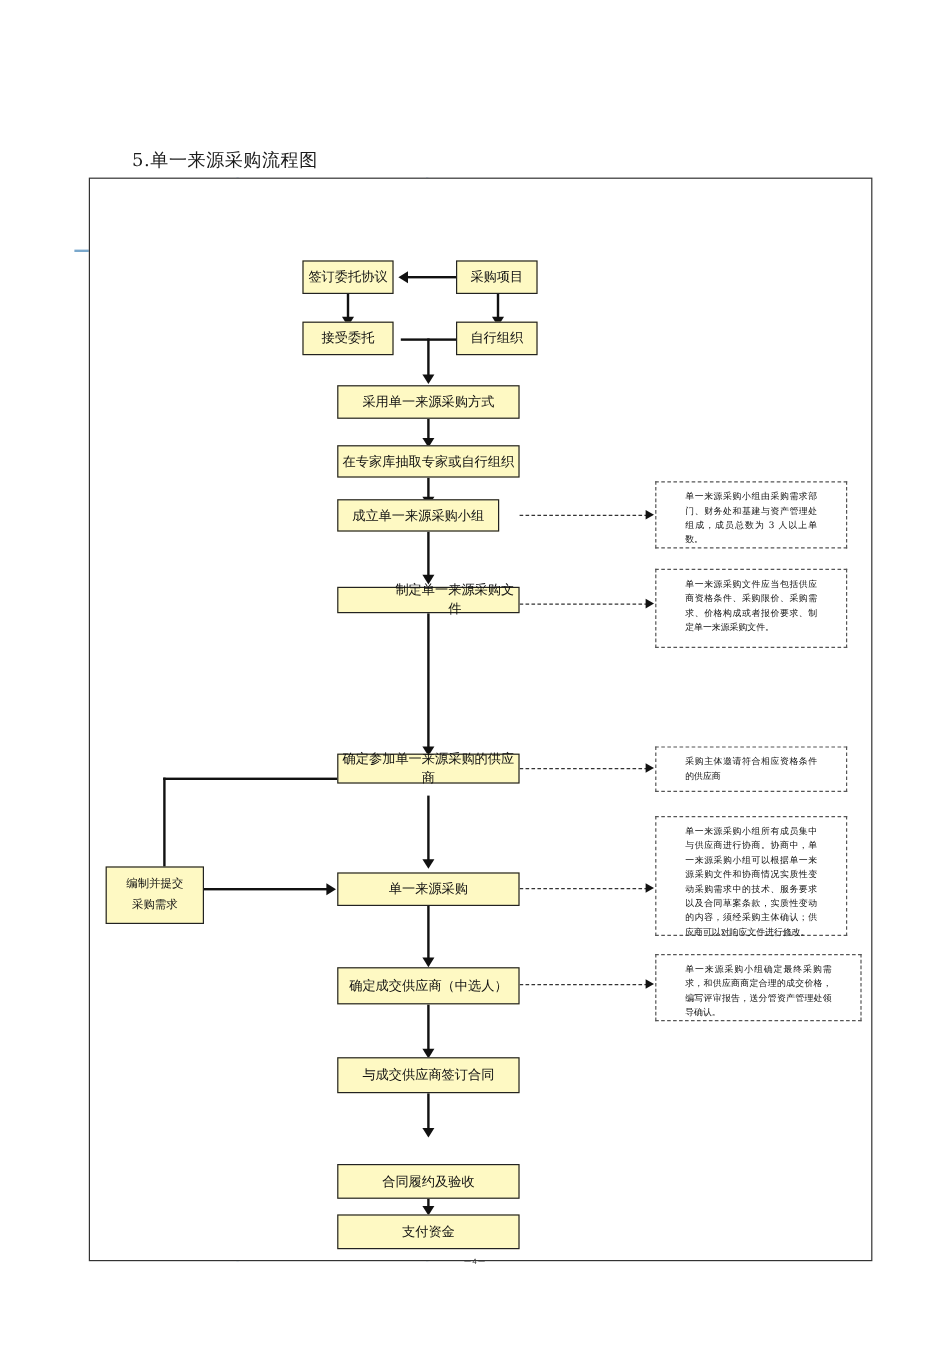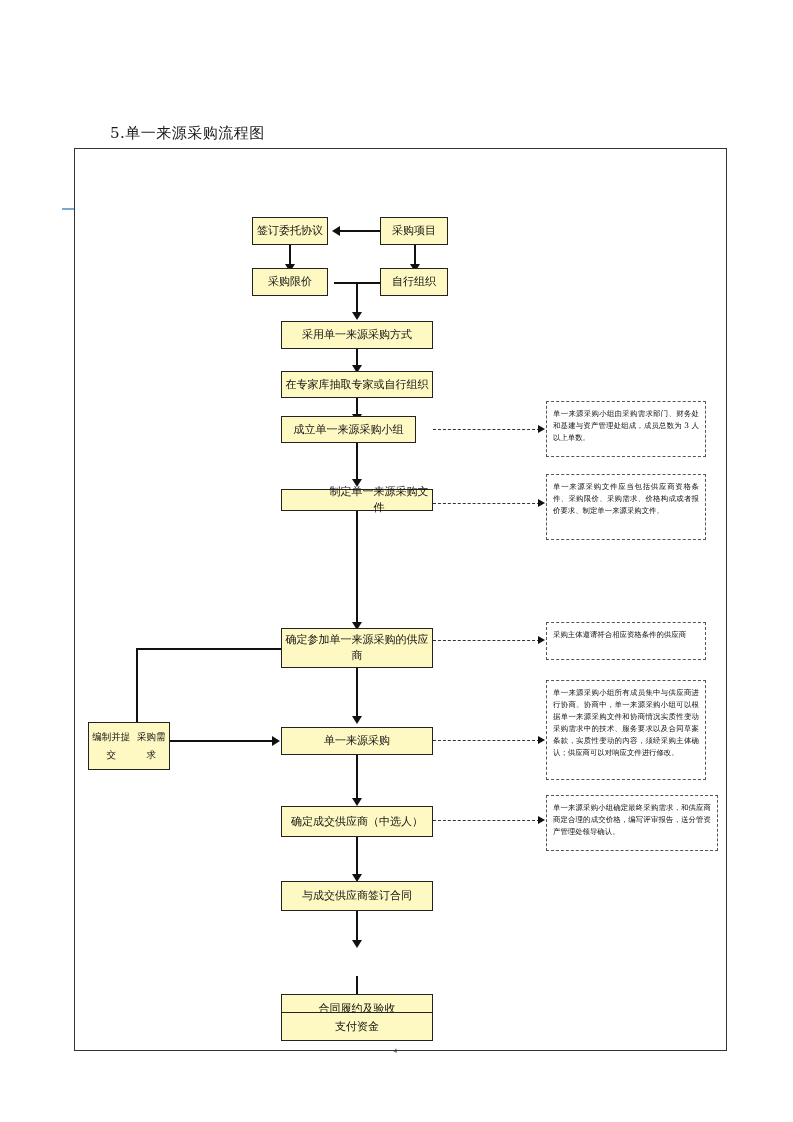--- a/index.html
+++ b/index.html
@@ -35,28 +35,28 @@
   #lane-label-1{left:232px;top:172px;}
   #lane-label-2{left:506px;top:173px;}
 
   
   .node{
     position:absolute;box-sizing:border-box;border:1.3px solid #222;background:#fef9c3;
     display:flex;align-items:center;justify-content:center;text-align:center;
     font-family:"DejaVu Serif","Liberation Serif",serif;
     font-size:11px;color:#111;line-height:1.45;z-index:5;
   }
-  .node.two-line{flex-direction:row;justify-content:center;font-size:9.5px;line-height:1.9;}
+  .node.two-line{flex-direction:column;justify-content:center;font-size:9.5px;line-height:1.9;}
 
   
   .note{
     position:absolute;box-sizing:border-box;border:1.1px dashed #555;background:#fff;
     font-family:"DejaVu Serif","Liberation Serif",serif;
     font-size:7.4px;color:#111;line-height:1.62;
-    padding:6px 6px;text-align:justify;z-index:5;
+    padding:6px 24px;text-align:justify;z-index:5;
   }
 
   
   .conn{position:absolute;background:#111;z-index:3;}
   .conn-v{width:2px;}
   .conn-h{height:2px;}
   .arrow{position:absolute;width:0;height:0;z-index:4;}
   .arrow-down{border-left:5px solid transparent;border-right:5px solid transparent;border-top:8px solid #111;}
   .arrow-left{border-top:5px solid transparent;border-bottom:5px solid transparent;border-right:8px solid #111;}
   .arrow-right{border-top:5px solid transparent;border-bottom:5px solid transparent;border-left:8px solid #111;}
@@ -145,46 +145,46 @@
 <div class="leader" style="left:433px;top:740px;width:107px;"></div>
 <div class="leader-head" style="left:538px;top:736px;"></div>
 
 <div class="leader" style="left:433px;top:820px;width:107px;"></div>
 <div class="leader-head" style="left:538px;top:816px;"></div>
 
 <div class="node" style="left:252px;top:217px;width:76px;height:28px;">签订委托协议</div>
 
 <div class="node" style="left:380px;top:217px;width:68px;height:28px;">采购项目</div>
 
-<div class="node" style="left:252px;top:268px;width:76px;height:28px;">采购限价</div>
+<div class="node" style="left:252px;top:268px;width:76px;height:28px;">接受委托</div>
 
 <div class="node" style="left:380px;top:268px;width:68px;height:28px;">自行组织</div>
 
 <div class="node" style="left:281px;top:321px;width:152px;height:28px;">采用单一来源采购方式</div>
 
 <div class="node" style="left:281px;top:371px;width:152px;height:27px;">在专家库抽取专家或自行组织</div>
 
 <div class="node" style="left:281px;top:416px;width:135px;height:27px;">成立单一来源采购小组</div>
 
 <div class="node" style="left:281px;top:489px;width:152px;height:22px;padding-left:44px;">制定单一来源采购文件</div>
 
-<div class="node" style="left:281px;top:628px;width:152px;height:40px;">确定参加单一来源采购的供应商</div>
+<div class="node" style="left:281px;top:628px;width:152px;height:25px;">确定参加单一来源采购的供应商</div>
 
 <div class="node two-line" style="left:88px;top:722px;width:82px;height:48px;">
   <span>编制并提交</span>
   <span>采购需求</span>
 </div>
 
 <div class="node" style="left:281px;top:727px;width:152px;height:28px;">单一来源采购</div>
 
 <div class="node" style="left:281px;top:806px;width:152px;height:31px;">确定成交供应商（中选人）</div>
 
 <div class="node" style="left:281px;top:881px;width:152px;height:30px;">与成交供应商签订合同</div>
 
-<div class="node" style="left:281px;top:994px;width:152px;height:29px;">合同履约及验收</div>
+<div class="node" style="left:281px;top:970px;width:152px;height:29px;">合同履约及验收</div>
 
 <div class="node" style="left:281px;top:1012px;width:152px;height:29px;">支付资金</div>
 
 <div class="note" style="left:546px;top:401px;width:160px;height:56px;">单一来源采购小组由采购需求部门、财务处和基建与资产管理处组成，成员总数为 3 人以上单数。</div>
 
 <div class="note" style="left:546px;top:474px;width:160px;height:66px;">单一来源采购文件应当包括供应商资格条件、采购限价、采购需求、价格构成或者报价要求、制定单一来源采购文件。</div>
 
 <div class="note" style="left:546px;top:622px;width:160px;height:38px;">采购主体邀请符合相应资格条件的供应商</div>
 
 <div class="note" style="left:546px;top:680px;width:160px;height:100px;">单一来源采购小组所有成员集中与供应商进行协商。协商中，单一来源采购小组可以根据单一来源采购文件和协商情况实质性变动采购需求中的技术、服务要求以及合同草案条款，实质性变动的内容，须经采购主体确认；供应商可以对响应文件进行修改。</div>

